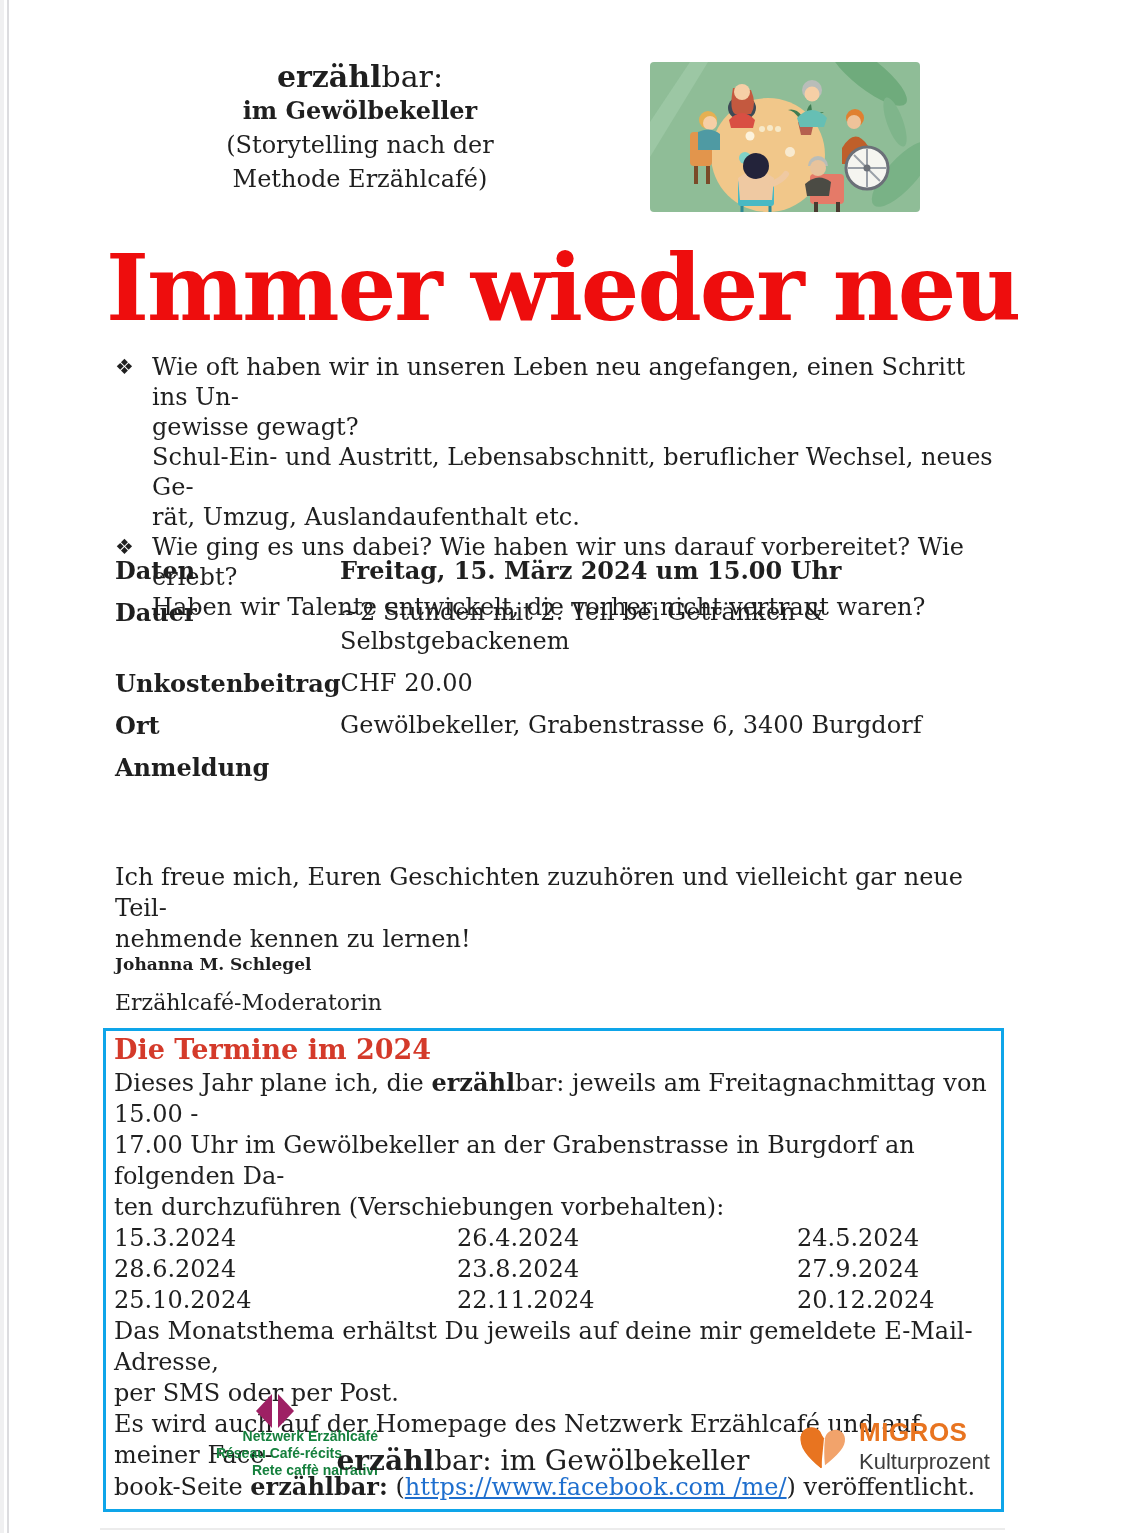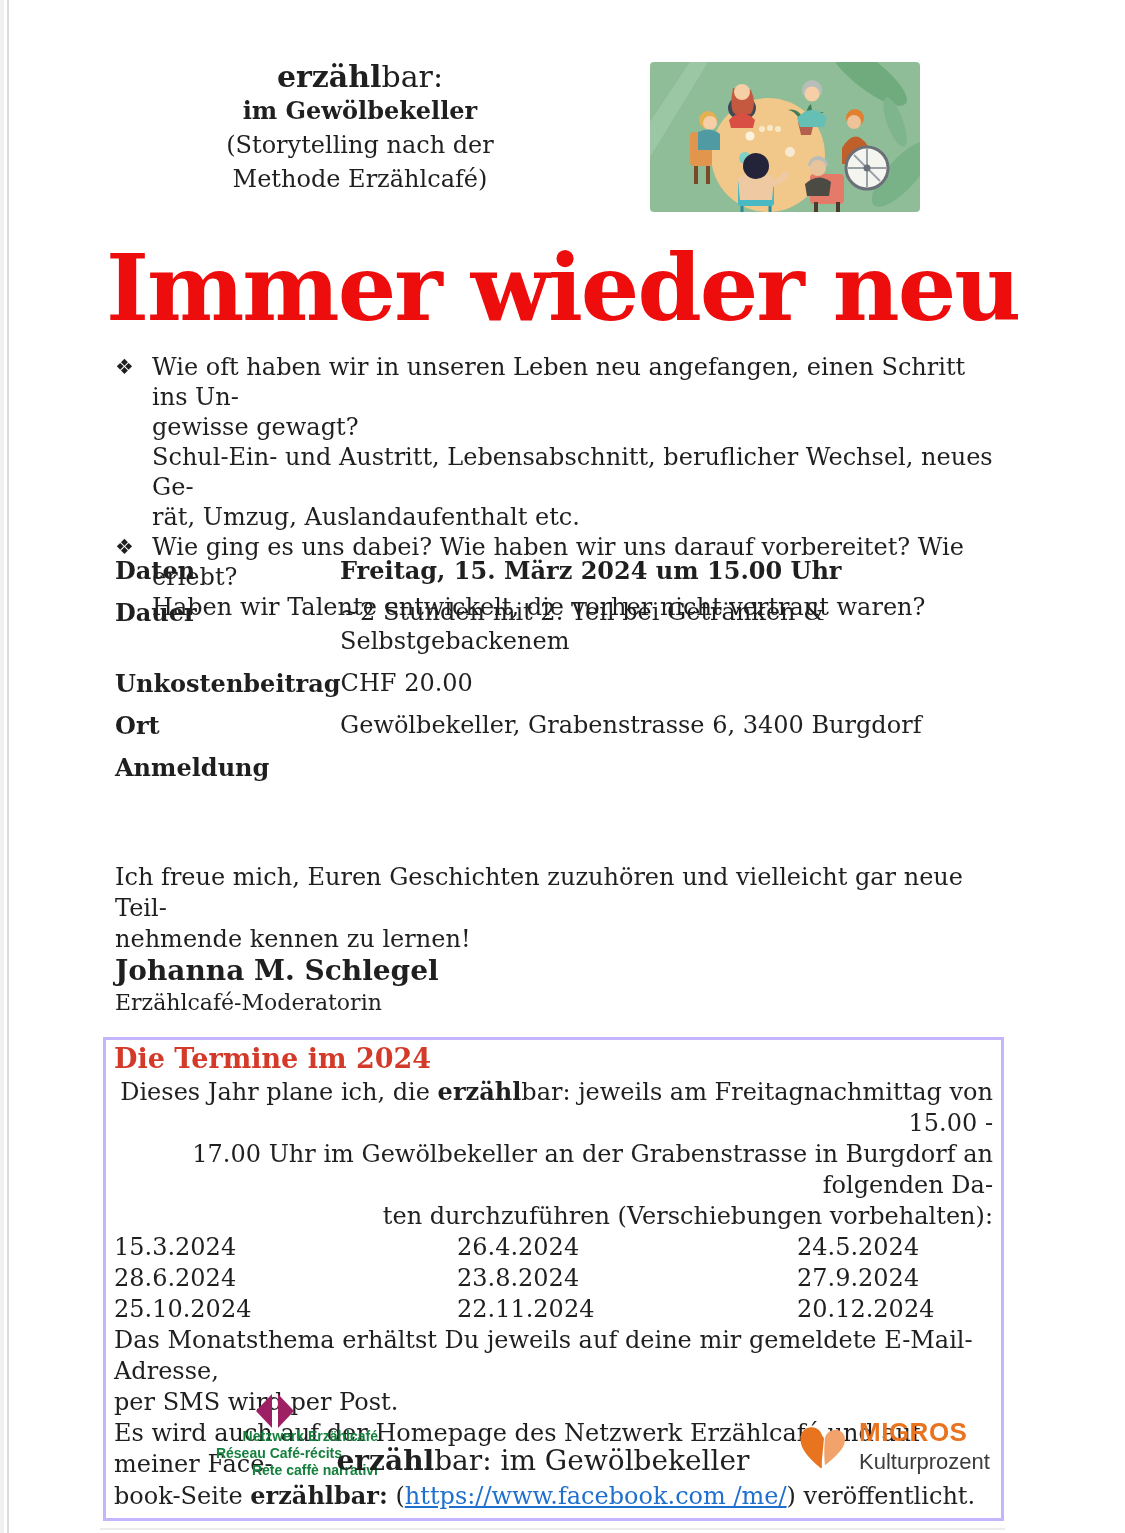--- a/index.html
+++ b/index.html
@@ -33,28 +33,28 @@
   .detail-label{flex:0 0 225px;font-weight:bold;}
   .detail-value{flex:1;}
   .detail-value.bold{font-weight:bold;}
   .anmeldung-lines{flex:1;line-height:36px;}
   a.doc-link{color:#1f6fce;text-decoration:underline;cursor:pointer;}
   .phone-num{color:#2a7cd8;text-decoration:none;cursor:pointer;}
   .arrow-glyph{color:#ee1111;font-size:24px;padding-right:10px;}
 
   
   .closing{position:absolute;left:115px;top:862px;width:890px;font-size:24px;line-height:31px;white-space:pre-line;}
-  .sig-name{position:absolute;left:115px;top:954px;font-size:28px;font-weight:bold;}
+  .sig-name{position:absolute;left:115px;top:954px;font-size:17px;font-weight:bold;}
   .sig-role{position:absolute;left:115px;top:990px;font-size:22px;}
 
   
-  .termine-box{position:absolute;left:103px;top:1028px;width:879px;border:3px solid #c4b5fd;
-               padding:2px 8px 6px 8px;font-size:24px;line-height:31px;margin-top:9px;}
+  .termine-box{position:absolute;left:103px;top:1028px;width:879px;border:3px solid #0ea5e9;
+               padding:2px 8px 6px 8px;font-size:24px;line-height:31px;}
   .termine-heading{color:#d43a2a;font-weight:bold;font-size:27px;line-height:34px;}
-  .termine-intro{white-space:pre-line;text-align:right;}
+  .termine-intro{white-space:pre-line;}
   .date-row{display:flex;}
   .date-c1{flex:0 0 343px;}
   .date-c2{flex:0 0 340px;}
   .date-c3{flex:1;}
   .pre{white-space:pre-line;}
   .b{font-weight:bold;}
 
   
   .netzwerk-icon{position:absolute;left:255px;top:1392px;width:40px;height:38px;}
   .netzwerk-text{position:absolute;left:115px;top:1428px;width:263px;text-align:right;
@@ -204,21 +204,21 @@
       <span class="date-c1">28.6.2024</span>
       <span class="date-c2">23.8.2024</span>
       <span class="date-c3">27.9.2024</span>
     </div>
     <div class="date-row">
       <span class="date-c1">25.10.2024</span>
       <span class="date-c2">22.11.2024</span>
       <span class="date-c3">20.12.2024</span>
     </div>
     <div class="pre">Das Monatsthema erhältst Du jeweils auf deine mir gemeldete E-Mail-Adresse,
-per SMS wird per Post.</div>
+per SMS oder per Post.</div>
     <div class="pre"><span>Es wird auch auf der Homepage des Netzwerk Erzählcafé und auf meiner Face-
 book-Seite </span><span class="b">erzählbar:</span><span> (</span><a class="doc-link">https://www.facebook.com /me/</a><span>) veröffentlicht.</span></div>
   </div>
 
   <div class="netzwerk-icon">
     <svg width="40" height="38" viewBox="0 0 40 38" xmlns="http://www.w3.org/2000/svg">
       <polygon points="17,2 17,36 1,19" fill="#9e2064"></polygon>
       <polygon points="23,2 23,36 39,19" fill="#9e2064"></polygon>
     </svg>
   </div>

